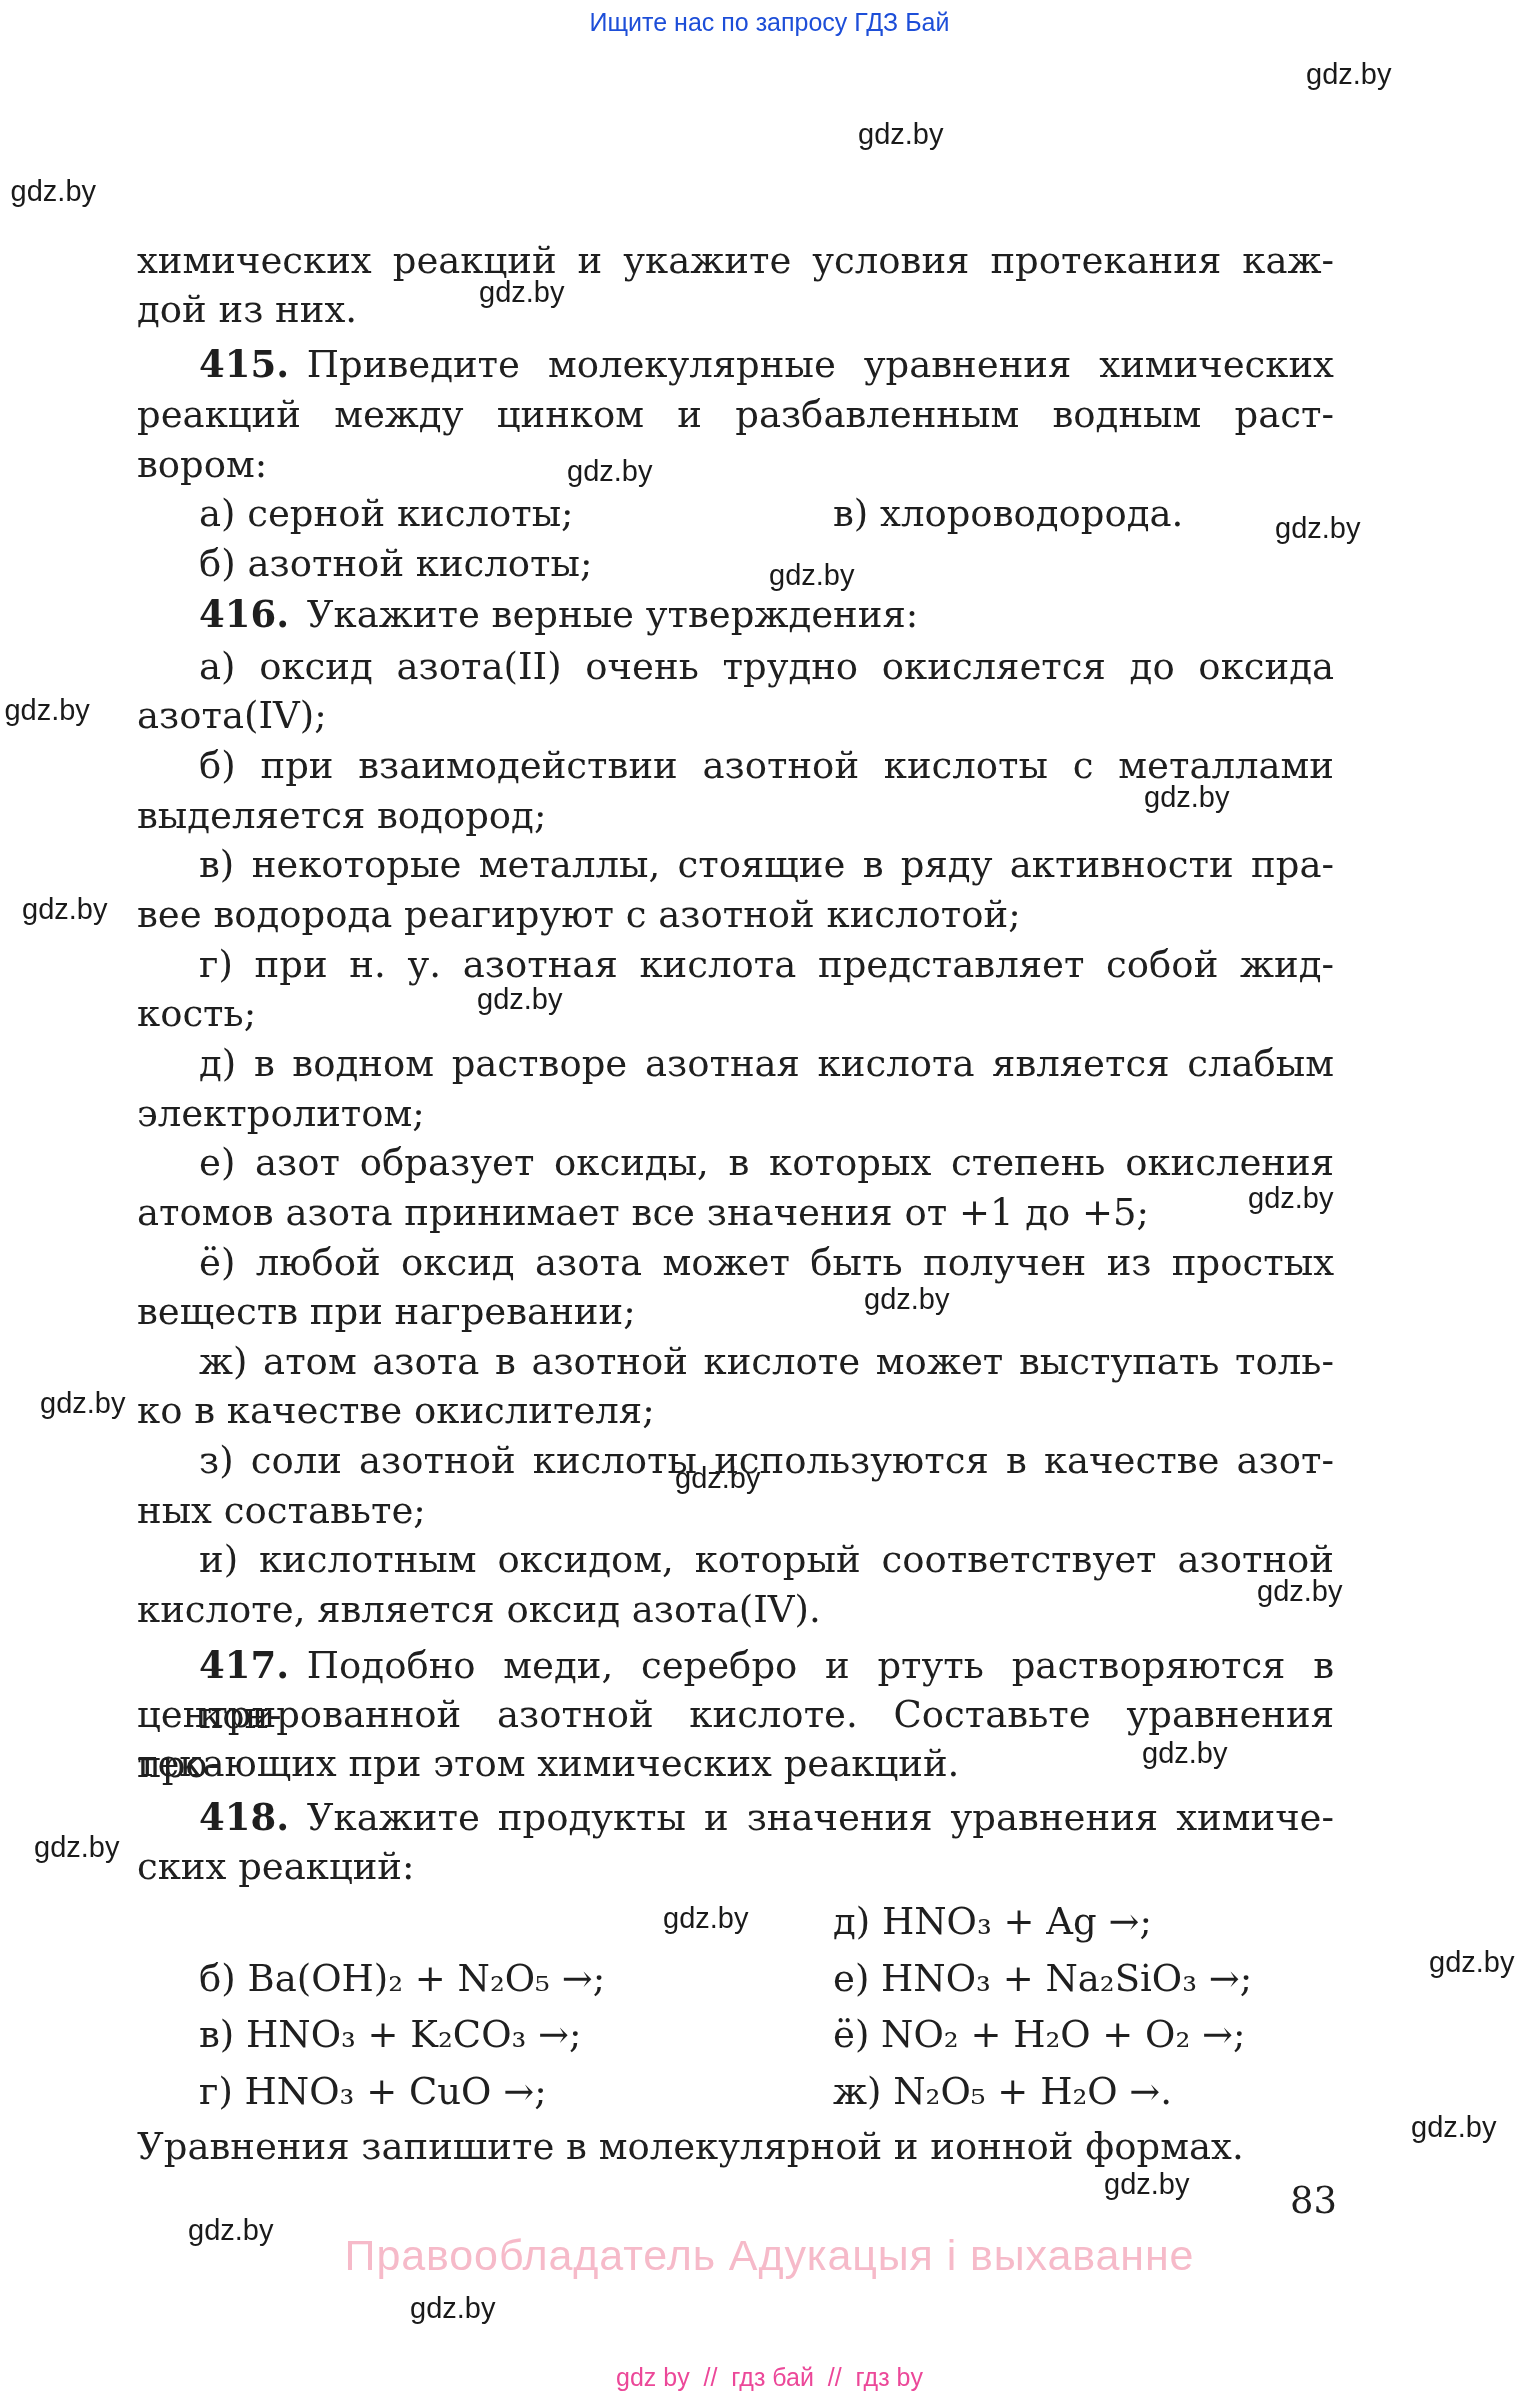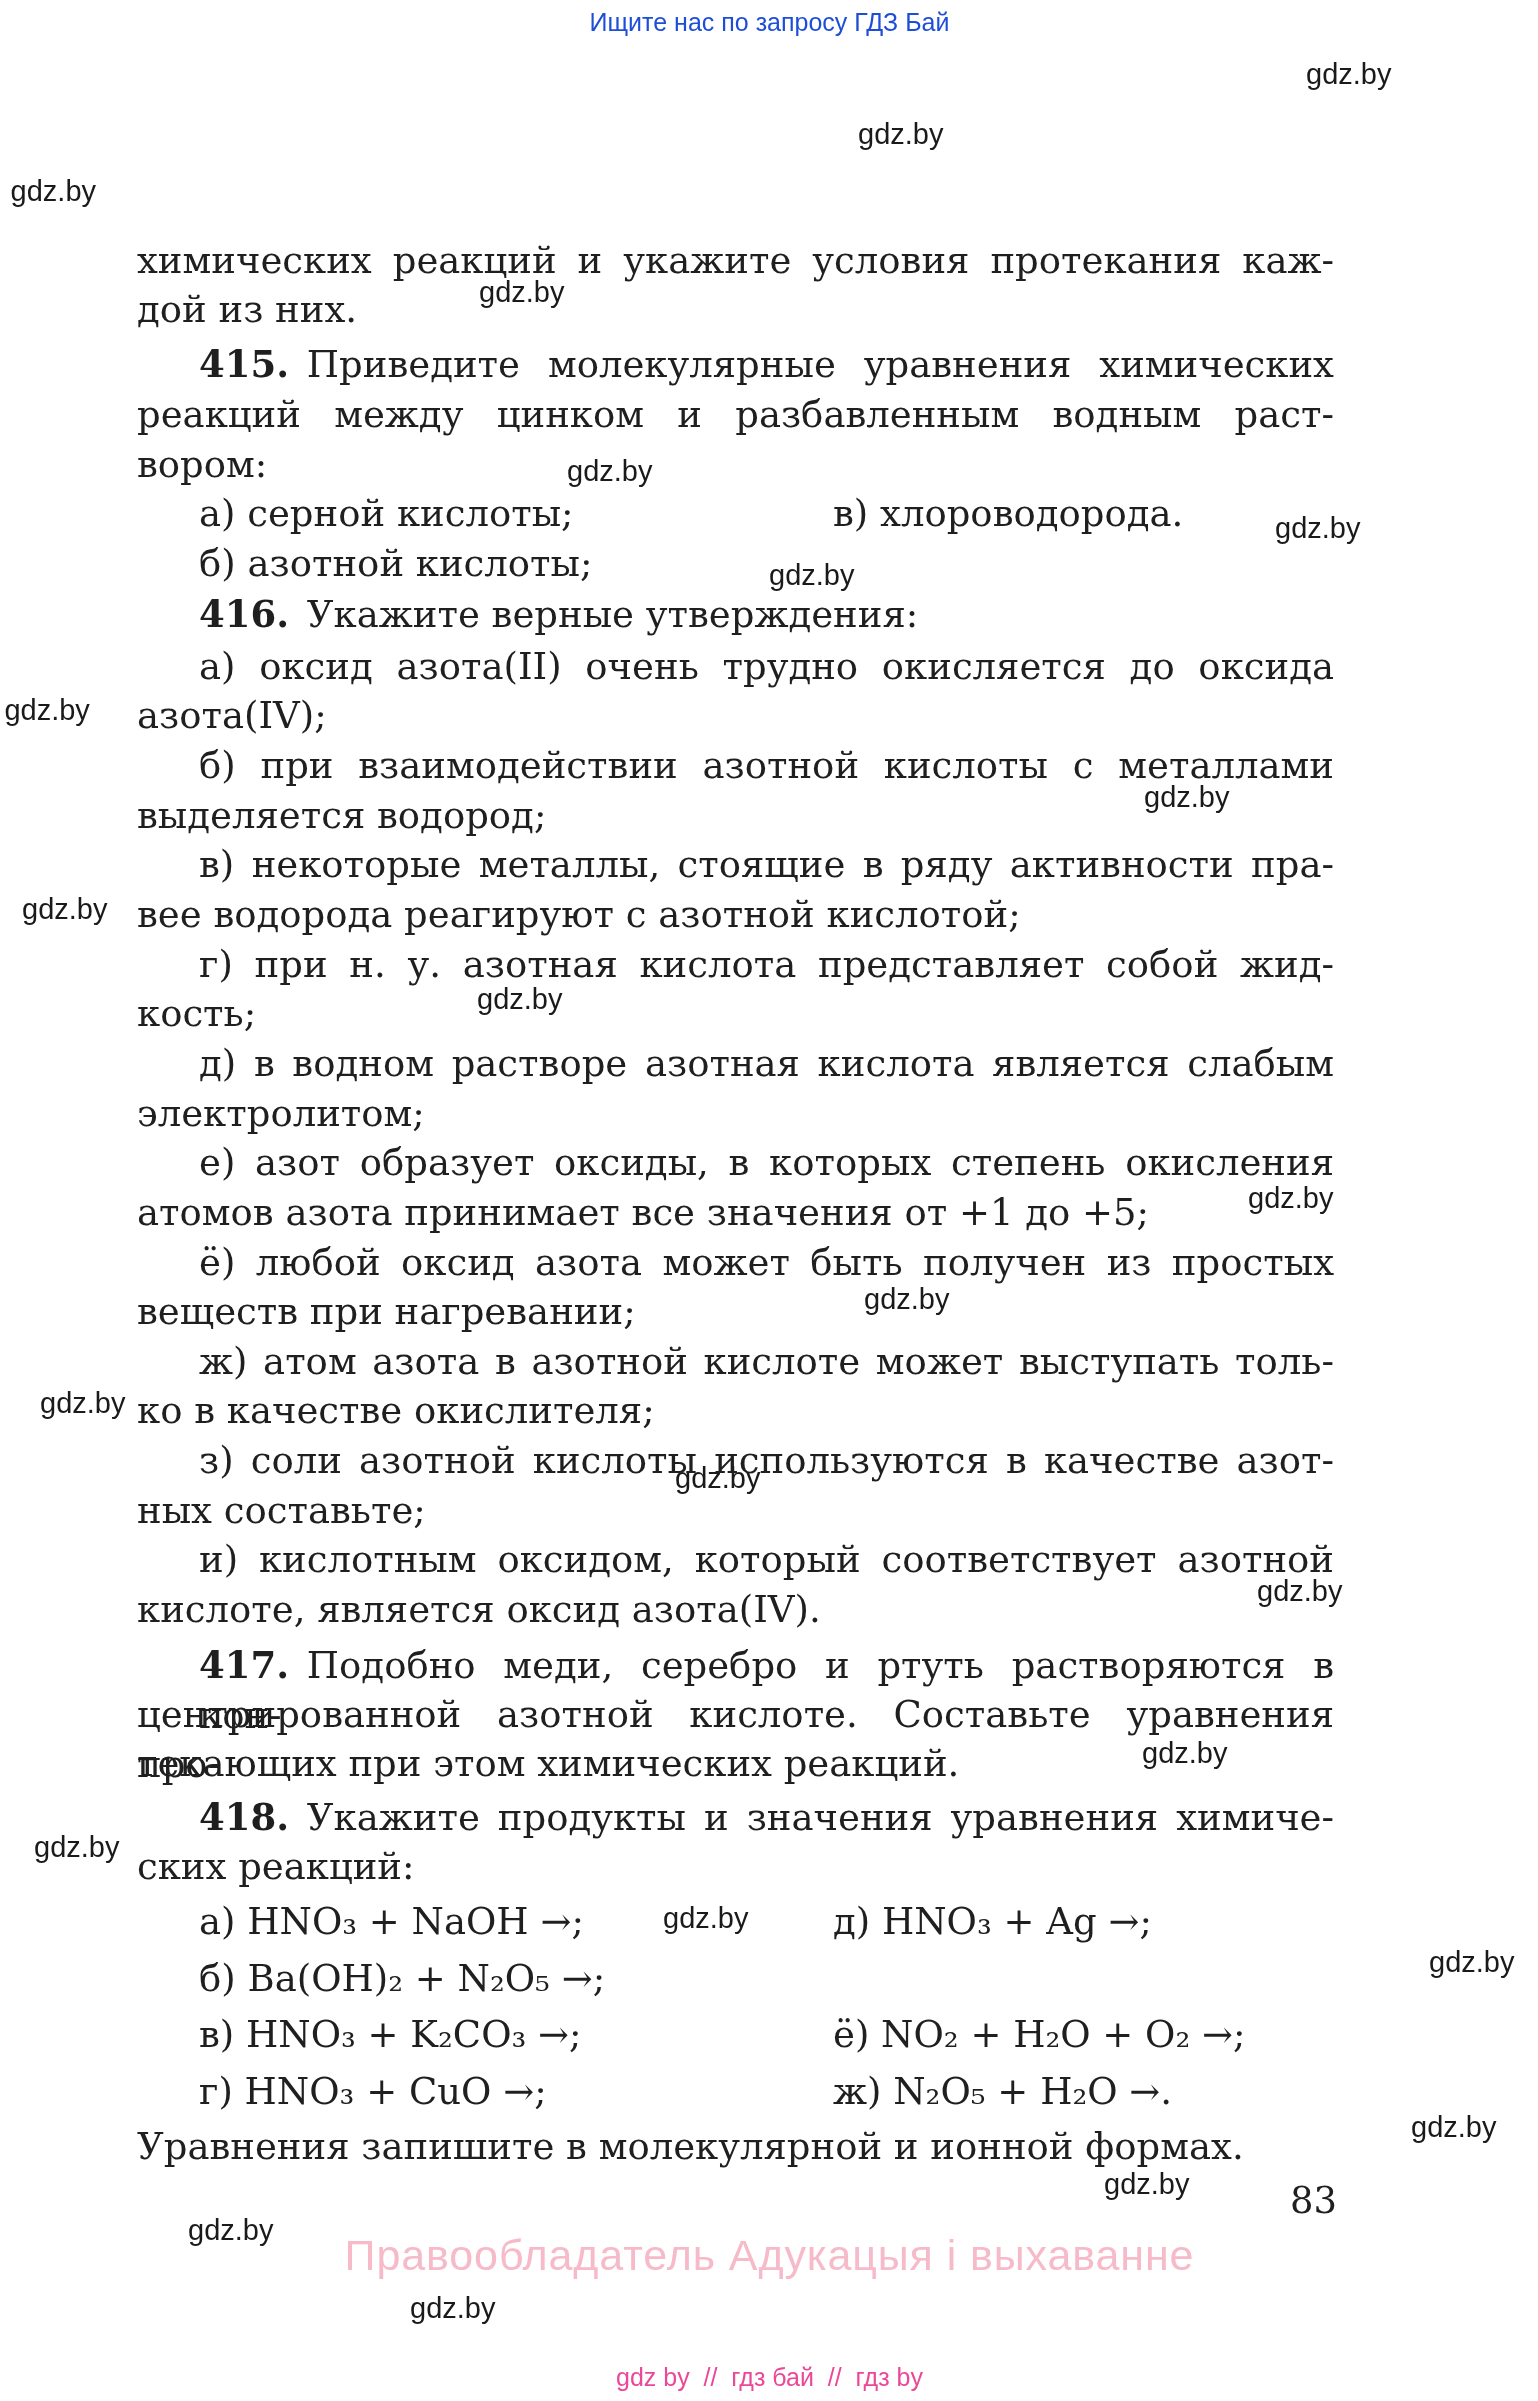--- a/index.html
+++ b/index.html
@@ -119,23 +119,23 @@
   <div class="line j" style="left:199px;top:1535px;width:1135px">и) кислотным оксидом, который соответствует азотной</div>
   <div class="line" style="left:137px;top:1585px">кислоте, является оксид азота(IV).</div>
 
   <div class="line j" style="left:199px;top:1640px;width:1135px"><span class="num">417.</span><span>Подобно меди, серебро и ртуть растворяются в кон-</span></div>
   <div class="line j" style="left:137px;top:1690px;width:1197px">центрированной азотной кислоте. Составьте уравнения про-</div>
   <div class="line" style="left:137px;top:1739px">текающих при этом химических реакций.</div>
 
   <div class="line j" style="left:199px;top:1792px;width:1135px"><span class="num">418.</span><span>Укажите продукты и значения уравнения химиче-</span></div>
   <div class="line" style="left:137px;top:1842px">ских реакций:</div>
 
-  <div class="line" style="left:199px;top:1897px">а) HNO₃ + NaOH →;</div>
   <div class="line" style="left:833px;top:1897px">д) HNO₃ + Ag →;</div>
   <div class="line" style="left:199px;top:1954px">б) Ba(OH)₂ + N₂O₅ →;</div>
+  <div class="line" style="left:833px;top:1954px">е) HNO₃ + Na₂SiO₃ →;</div>
   <div class="line" style="left:199px;top:2010px">в) HNO₃ + K₂CO₃ →;</div>
   <div class="line" style="left:833px;top:2010px">ё) NO₂ + H₂O + O₂ →;</div>
   <div class="line" style="left:199px;top:2067px">г) HNO₃ + CuO →;</div>
   <div class="line" style="left:833px;top:2067px">ж) N₂O₅ + H₂O →.</div>
 
   <div class="line" style="left:137px;top:2122px">Уравнения запишите в молекулярной и ионной формах.</div>
 
   <div class="pagenum" style="left:1290px;top:2179px">83</div>
   <div class="copyright" style="top:2232px">Правообладатель Адукацыя і выхаванне</div>
   <div class="footer-links" style="top:2362px">gdz by  //  гдз бай  //  гдз by</div>

